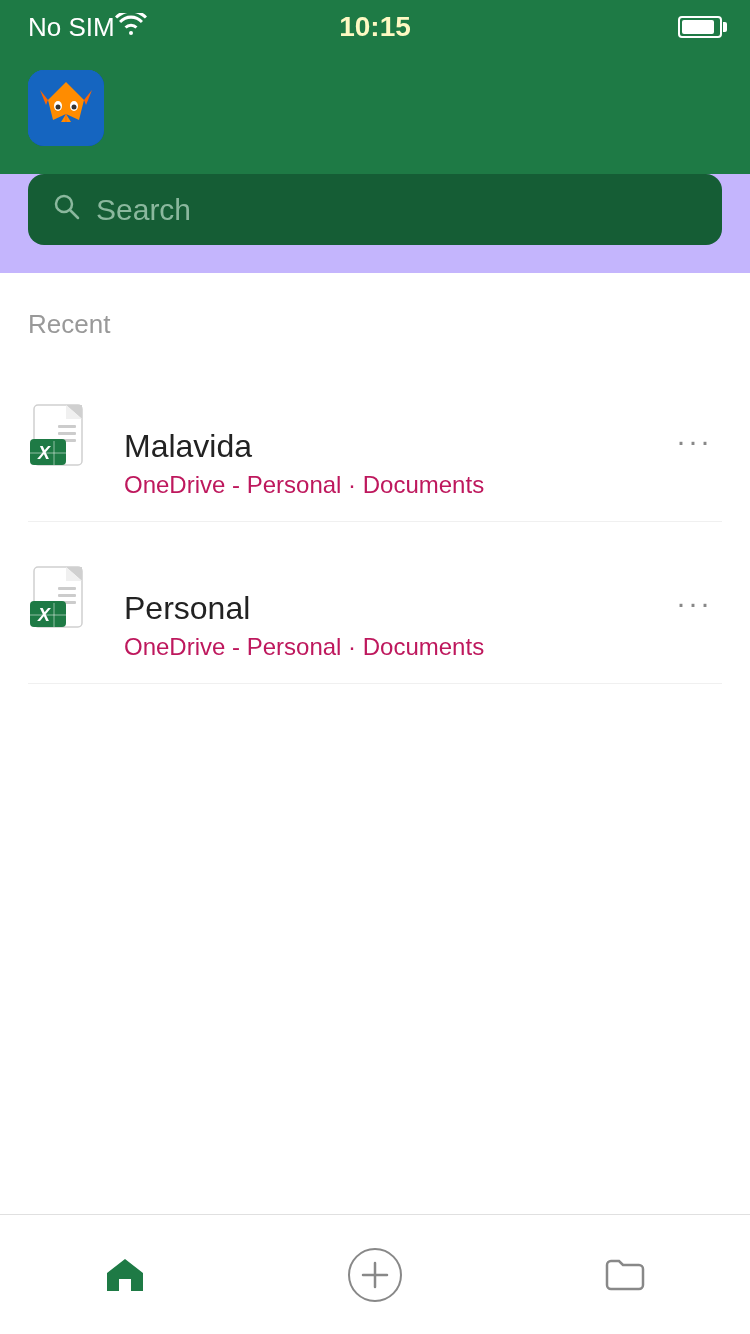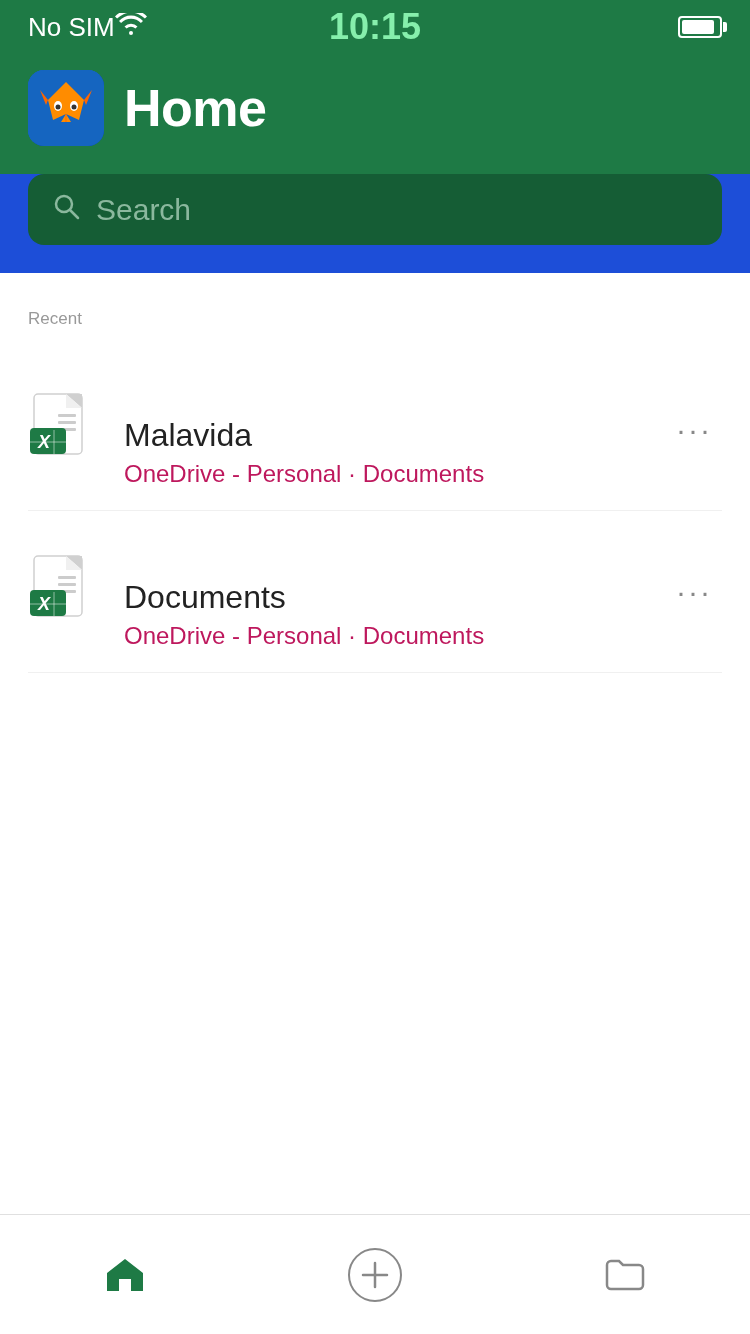--- a/index.html
+++ b/index.html
@@ -19,21 +19,21 @@
       color: #fff;
       display: flex;
       justify-content: space-between;
       align-items: center;
       padding: 0 28px;
       height: 54px;
       font-size: 26px;
       font-weight: 500;
     }
     .status-left { display: flex; align-items: center; gap: 0; }
-    .status-time { position: absolute; left: 50%; transform: translateX(-50%); font-size: 36px; font-weight: 600; color: #86efac; }
+    .status-time { position: absolute; left: 50%; transform: translateX(-50%); font-size: 28px; font-weight: 600; color: #fef9c3; }
     .wifi-icon { font-size: 22px; }
     .battery-icon {
       width: 44px; height: 22px; border: 2px solid #fff; border-radius: 4px; position: relative;
       display: flex; align-items: center; padding: 2px;
     }
     .battery-icon::after {
       content: ''; position: absolute; right: -7px; top: 50%; transform: translateY(-50%);
       width: 4px; height: 10px; background: #fff; border-radius: 0 2px 2px 0;
     }
     .battery-fill { background: #fff; height: 100%; width: 90%; border-radius: 2px; }
@@ -59,21 +59,21 @@
     }
     .header-title {
       color: #fff;
       font-size: 52px;
       font-weight: 700;
       letter-spacing: -0.5px;
     }
 
     
     .search-container {
-      background: #1d4ed8;
+      background: #c4b5fd;
       padding: 0 28px 28px 28px;
     }
     .search-bar {
       background: #155d35;
       border-radius: 16px;
       display: flex;
       align-items: center;
       padding: 18px 24px;
       gap: 16px;
     }
@@ -84,21 +84,21 @@
     }
 
     
     .content {
       background: #fff;
       padding: 36px 28px 0 28px;
     }
 
     .section-label {
       color: #999;
-      font-size: 17px;
+      font-size: 26px;
       margin-bottom: 20px;
       font-weight: 400;
     }
 
     
     .file-item {
       display: flex;
       align-items: center;
       padding: 22px 0;
       border-bottom: 1px solid #f0f0f0;
@@ -191,21 +191,20 @@
         <polygon points="56,30 64,20 58,35" fill="#ff6600"></polygon>
         <ellipse cx="30" cy="36" rx="4" ry="5" fill="#fff"></ellipse>
         <ellipse cx="46" cy="36" rx="4" ry="5" fill="#fff"></ellipse>
         <circle cx="30" cy="37" r="2.5" fill="#333"></circle>
         <circle cx="46" cy="37" r="2.5" fill="#333"></circle>
         <polygon points="38,44 33,52 43,52" fill="#ff8c00"></polygon>
         <line x1="38" y1="44" x2="38" y2="52" stroke="#ff6600" stroke-width="1"></line>
       </svg>
     </div>
   </div>
-  <h1 class="header-title">Home</h1>
 </div>
 
 <div class="search-container">
   <div class="search-bar">
     <span class="search-icon-wrap">
       <svg width="28" height="28" viewBox="0 0 28 28" fill="none">
         <circle cx="12" cy="12" r="8" stroke="#8bb89e" stroke-width="2.5"></circle>
         <line x1="18" y1="18" x2="26" y2="26" stroke="#8bb89e" stroke-width="2.5" stroke-linecap="round"></line>
       </svg>
     </span>
@@ -257,21 +256,21 @@
         <rect x="30" y="36" width="18" height="3" rx="1" fill="#ccc"></rect>
 
         <rect x="2" y="36" width="36" height="26" rx="4" fill="#1e7a45"></rect>
         <text x="10" y="56" font-family="Arial" font-size="18" font-weight="bold" font-style="italic" fill="white">X</text>
 
         <line x1="26" y1="38" x2="26" y2="62" stroke="white" stroke-width="1" opacity="0.5"></line>
         <line x1="2" y1="50" x2="38" y2="50" stroke="white" stroke-width="1" opacity="0.5"></line>
       </svg>
     </div>
     <div class="file-info">
-      <div class="file-name">Documents</div>
+      <div class="file-name">Personal</div>
       <div class="file-meta">OneDrive - Personal · Documents</div>
     </div>
     <div class="more-btn">···</div>
   </div>
 </div>
 
 <div class="tab-bar">
   <div class="tab-item">
     <svg width="44" height="44" viewBox="0 0 44 44">
       <path d="M22 6L4 20v18h12V26h12v12h12V20z" fill="#1e7a45"></path>

